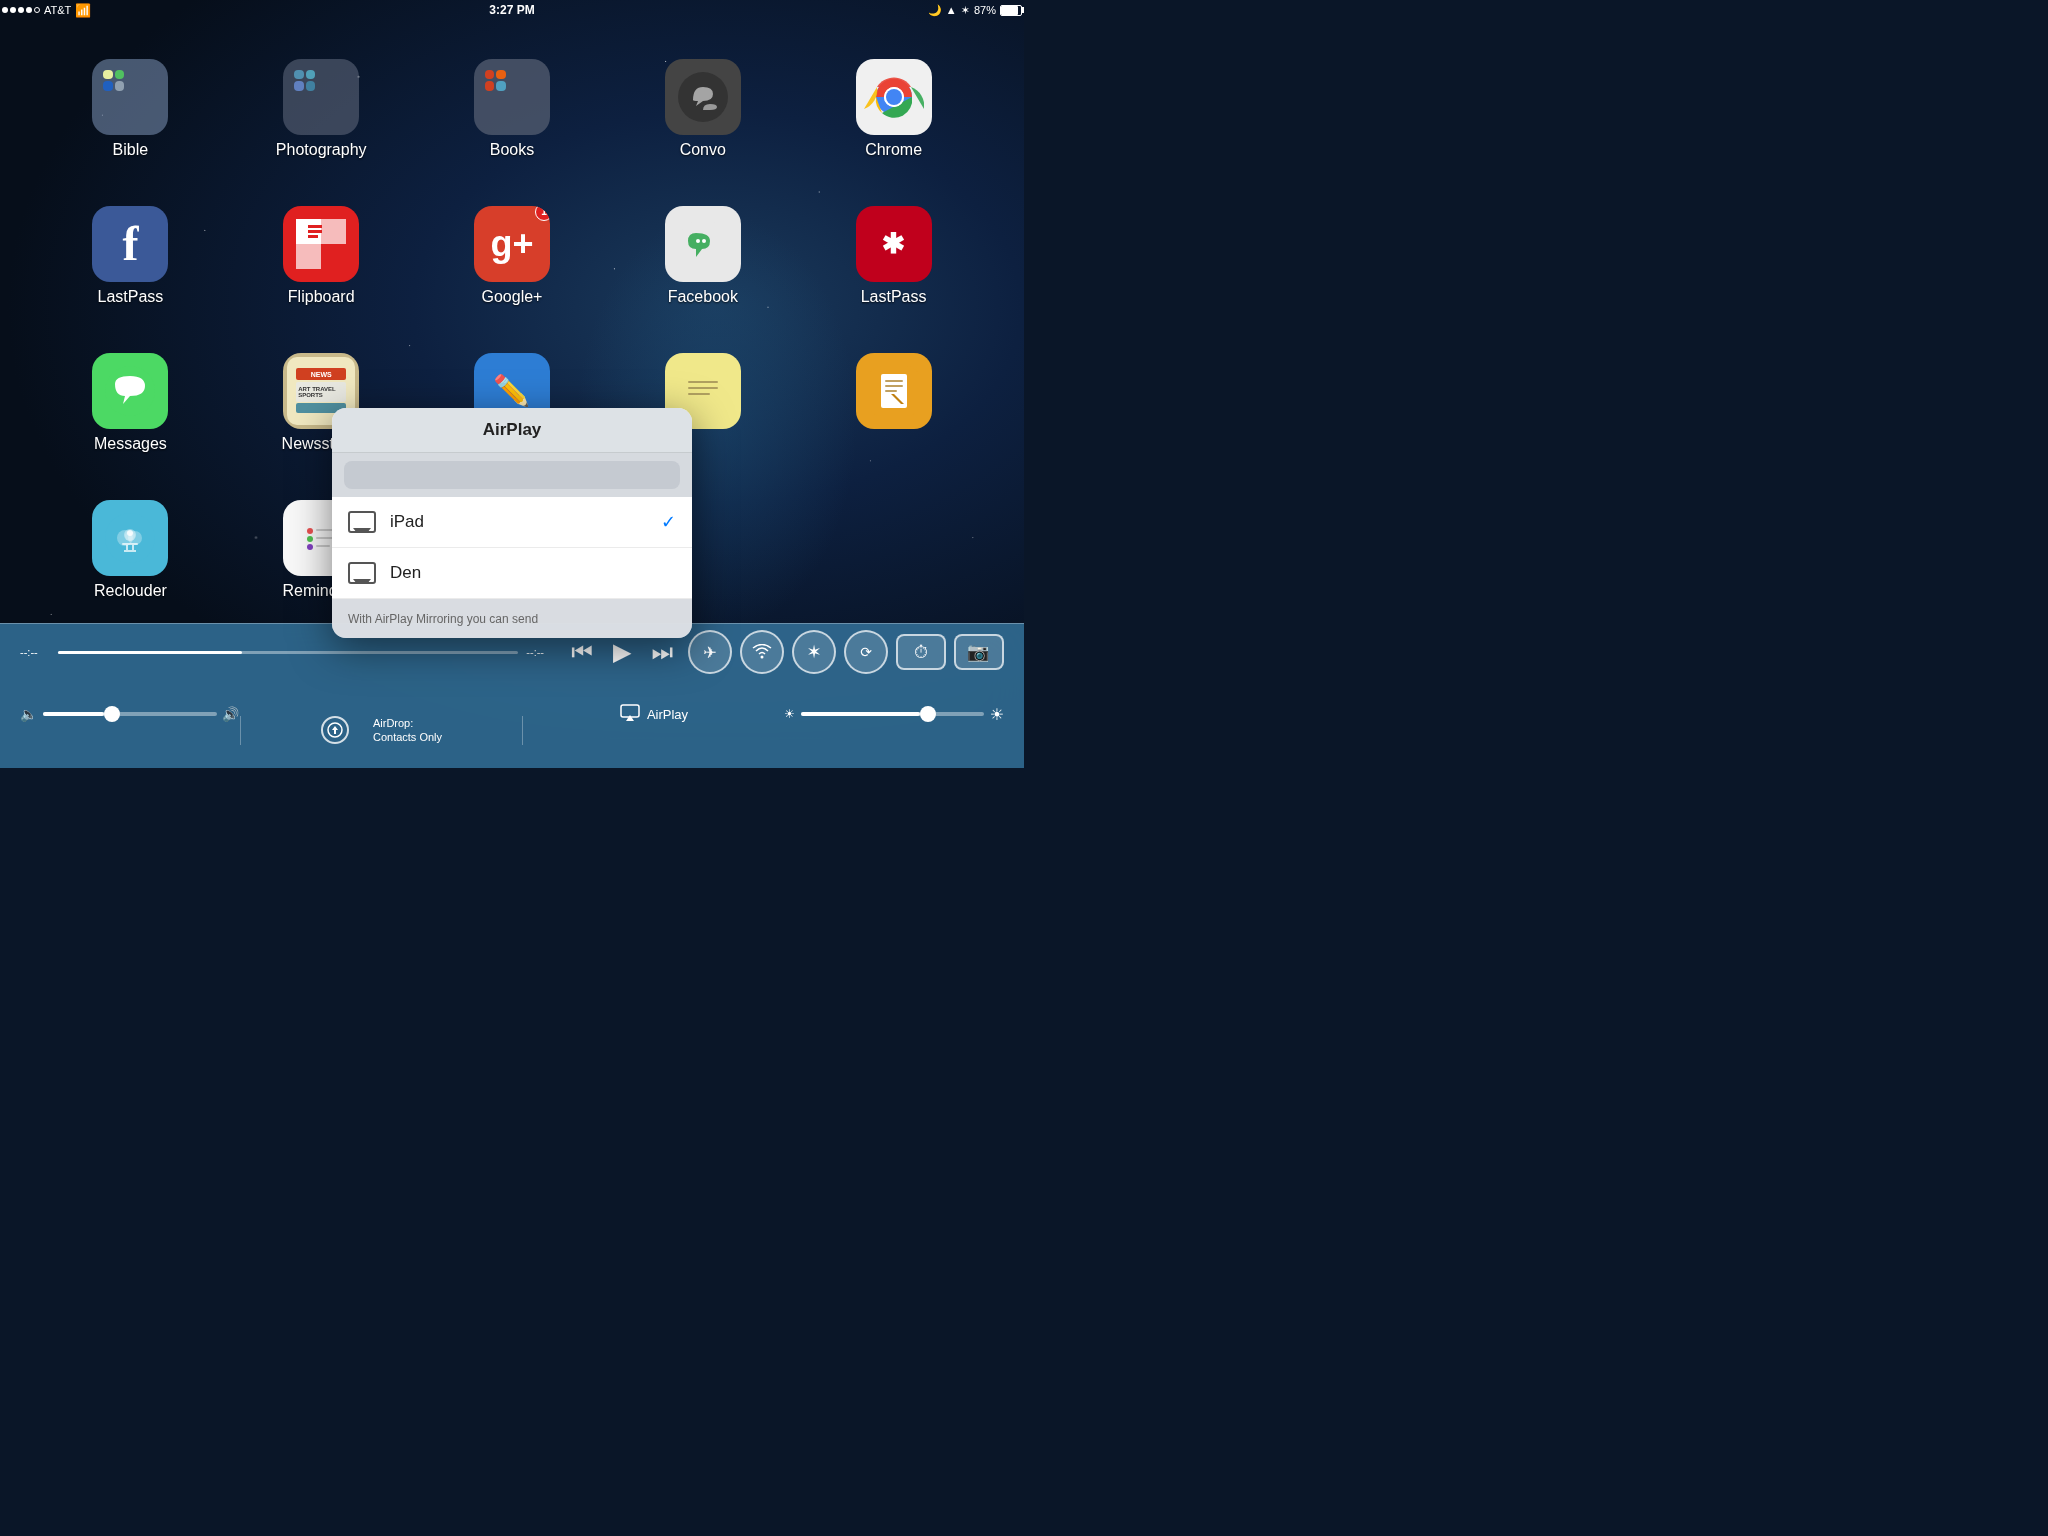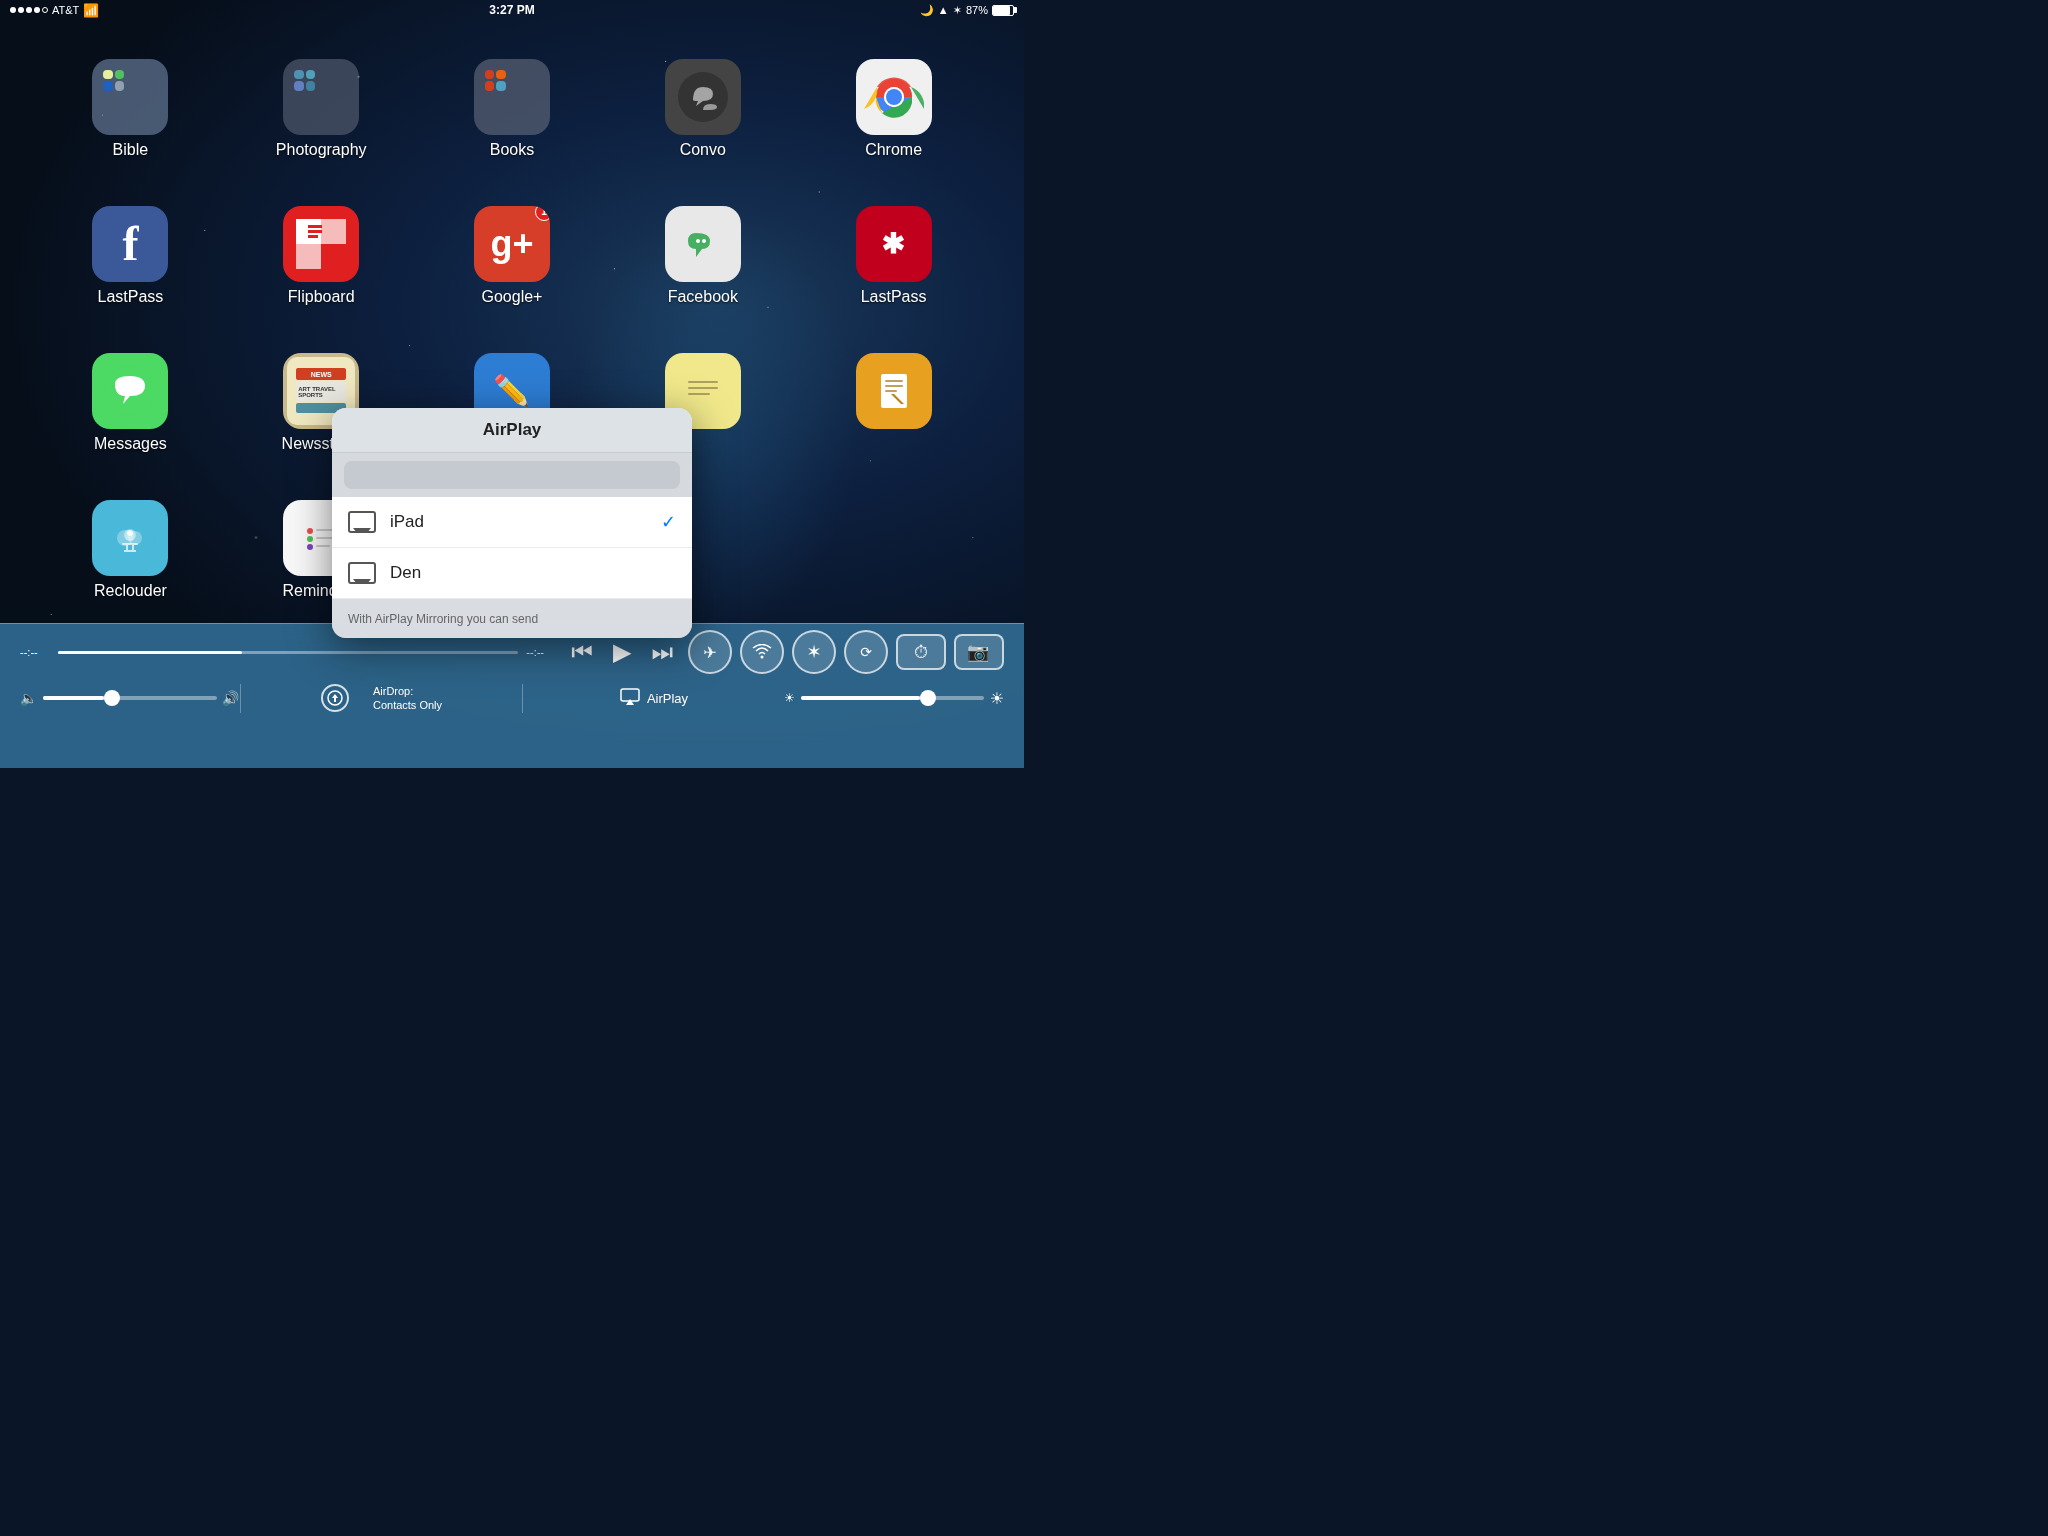--- a/index.html
+++ b/index.html
@@ -48,21 +48,21 @@
     
     .status-bar {
       position: absolute;
       top: 0;
       left: 0;
       right: 0;
       height: 20px;
       display: flex;
       align-items: center;
       justify-content: space-between;
-      padding: 0 10px;
+      padding: 0 2px;
       color: white;
       font-size: 11px;
       font-weight: 500;
       z-index: 100;
     }
 
     .status-left {
       display: flex;
       align-items: center;
       gap: 4px;
@@ -385,20 +385,21 @@
 
     .airdrop-section {
       flex: 1;
       display: flex;
       align-items: center;
       justify-content: center;
       gap: 24px;
       border-left: 1px solid rgba(255,255,255,0.3);
       border-right: 1px solid rgba(255,255,255,0.3);
       padding: 0 10px;
+      margin-top: 32px;
     }
 
     .airdrop-icon {
       width: 28px;
       height: 28px;
       border: 2px solid rgba(255,255,255,0.8);
       border-radius: 50%;
       display: flex;
       align-items: center;
       justify-content: center;

